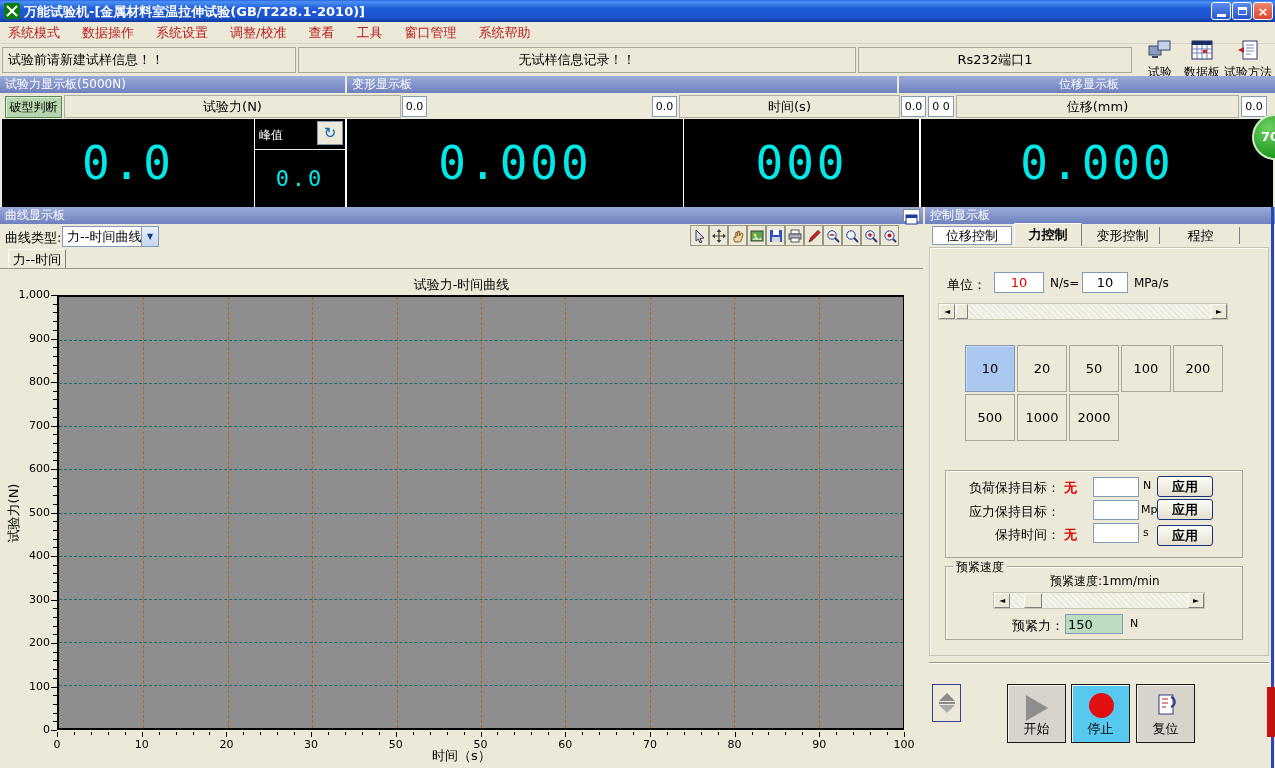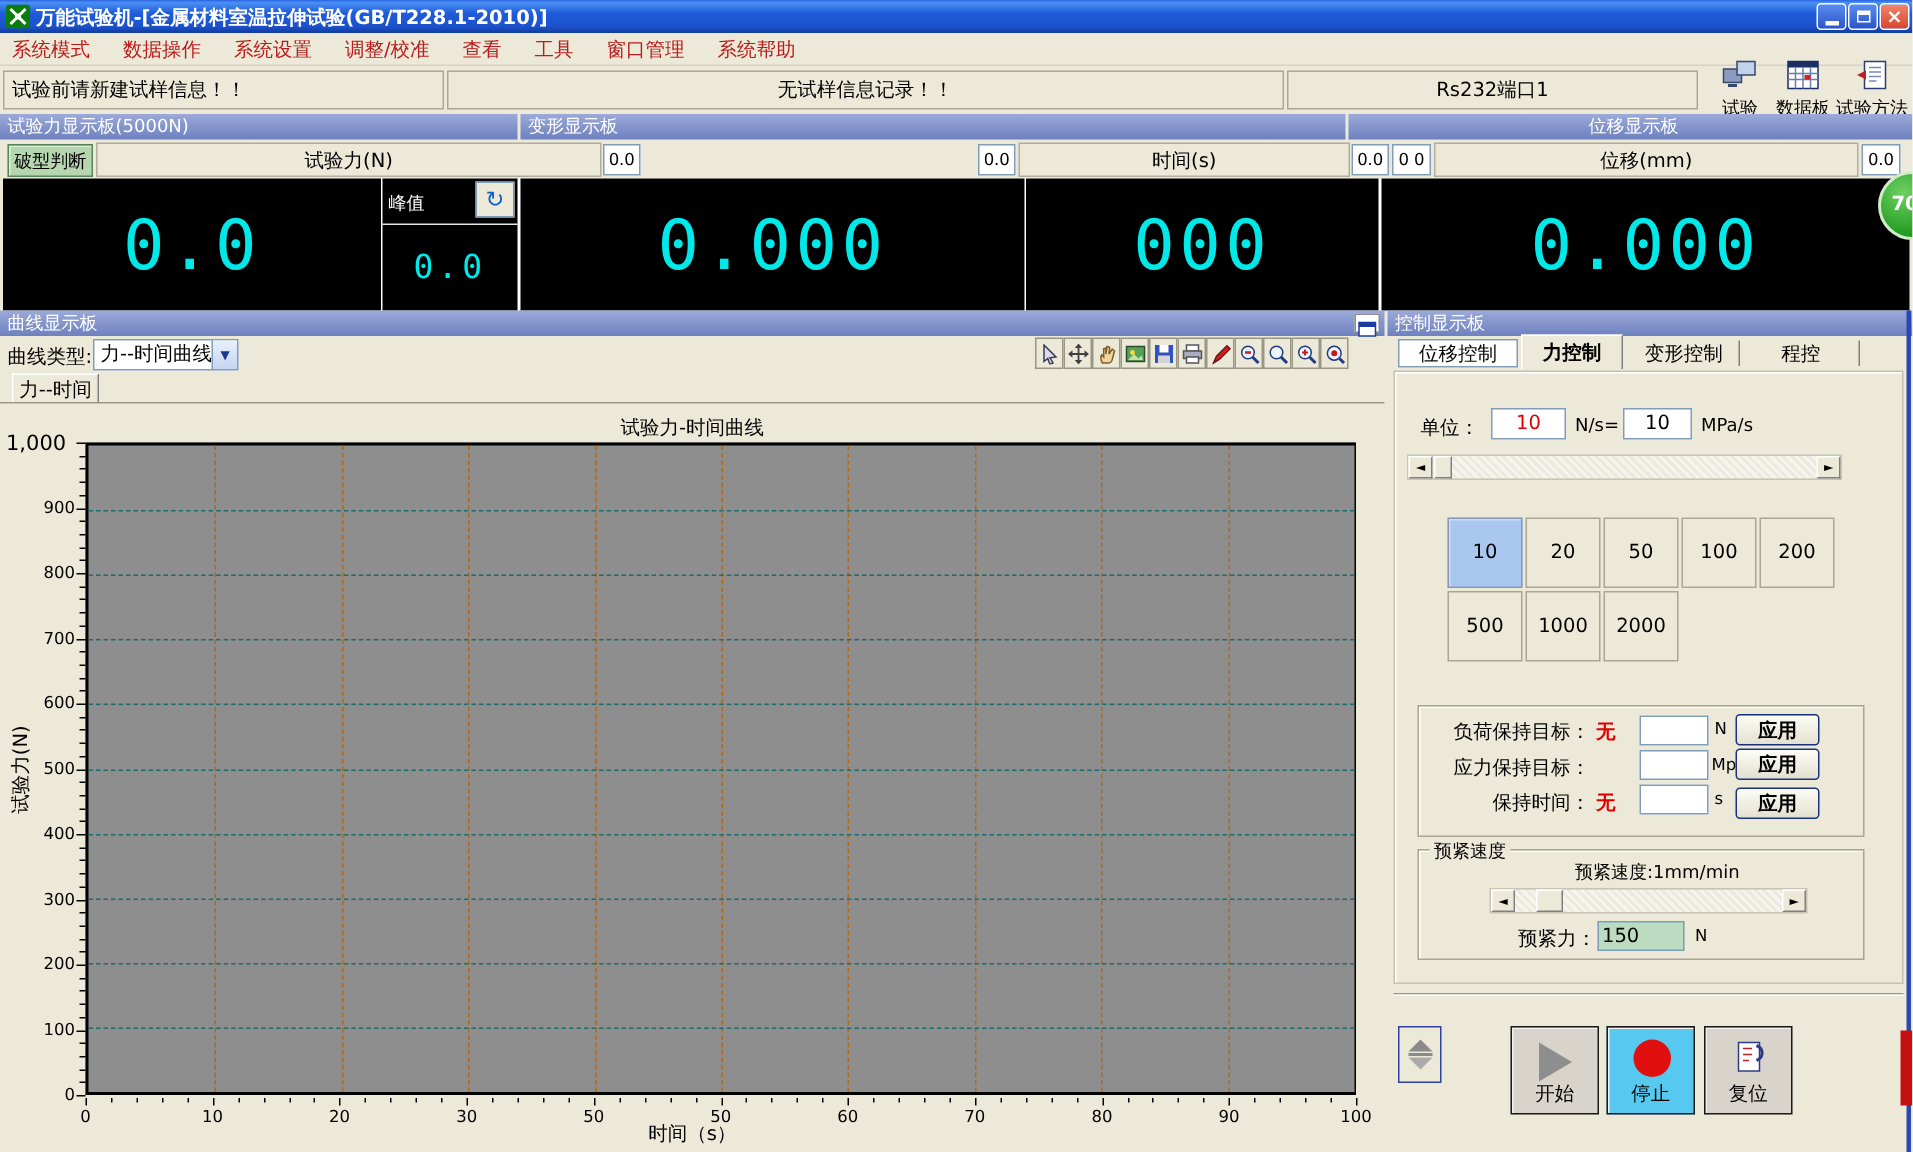--- a/index.html
+++ b/index.html
@@ -318,21 +318,21 @@
       <div style="position: absolute; left: 4px; top: 236.5px; width: 46px; text-align: right; font-size: 11px; color: rgb(0, 0, 0);">500</div>
       <div style="position: absolute; left: 51px; top: 243.5px; width: 6px; height: 1px; background: rgb(0, 0, 0);"></div>
       <div style="position: absolute; left: 4px; top: 193px; width: 46px; text-align: right; font-size: 11px; color: rgb(0, 0, 0);">600</div>
       <div style="position: absolute; left: 51px; top: 200px; width: 6px; height: 1px; background: rgb(0, 0, 0);"></div>
       <div style="position: absolute; left: 4px; top: 149.5px; width: 46px; text-align: right; font-size: 11px; color: rgb(0, 0, 0);">700</div>
       <div style="position: absolute; left: 51px; top: 156.5px; width: 6px; height: 1px; background: rgb(0, 0, 0);"></div>
       <div style="position: absolute; left: 4px; top: 106px; width: 46px; text-align: right; font-size: 11px; color: rgb(0, 0, 0);">800</div>
       <div style="position: absolute; left: 51px; top: 113px; width: 6px; height: 1px; background: rgb(0, 0, 0);"></div>
       <div style="position: absolute; left: 4px; top: 62.5px; width: 46px; text-align: right; font-size: 11px; color: rgb(0, 0, 0);">900</div>
       <div style="position: absolute; left: 51px; top: 69.5px; width: 6px; height: 1px; background: rgb(0, 0, 0);"></div>
-      <div style="position: absolute; left: 4px; top: 19px; width: 46px; text-align: left; font-size: 14px; color: rgb(0, 0, 0);">1,000</div>
+      <div style="position: absolute; left: 4px; top: 19px; width: 46px; text-align: right; font-size: 11px; color: rgb(0, 0, 0);">1,000</div>
       <div style="position: absolute; left: 51px; top: 26px; width: 6px; height: 1px; background: rgb(0, 0, 0);"></div>
       <div style="position: absolute; left: 73.94px; top: 463px; width: 1px; height: 3px; background: rgb(0, 0, 0);"></div>
       <div style="position: absolute; left: 90.88px; top: 463px; width: 1px; height: 3px; background: rgb(0, 0, 0);"></div>
       <div style="position: absolute; left: 107.82px; top: 463px; width: 1px; height: 3px; background: rgb(0, 0, 0);"></div>
       <div style="position: absolute; left: 124.76px; top: 463px; width: 1px; height: 3px; background: rgb(0, 0, 0);"></div>
       <div style="position: absolute; left: 158.64px; top: 463px; width: 1px; height: 3px; background: rgb(0, 0, 0);"></div>
       <div style="position: absolute; left: 175.58px; top: 463px; width: 1px; height: 3px; background: rgb(0, 0, 0);"></div>
       <div style="position: absolute; left: 192.52px; top: 463px; width: 1px; height: 3px; background: rgb(0, 0, 0);"></div>
       <div style="position: absolute; left: 209.46px; top: 463px; width: 1px; height: 3px; background: rgb(0, 0, 0);"></div>
       <div style="position: absolute; left: 243.34px; top: 463px; width: 1px; height: 3px; background: rgb(0, 0, 0);"></div>

